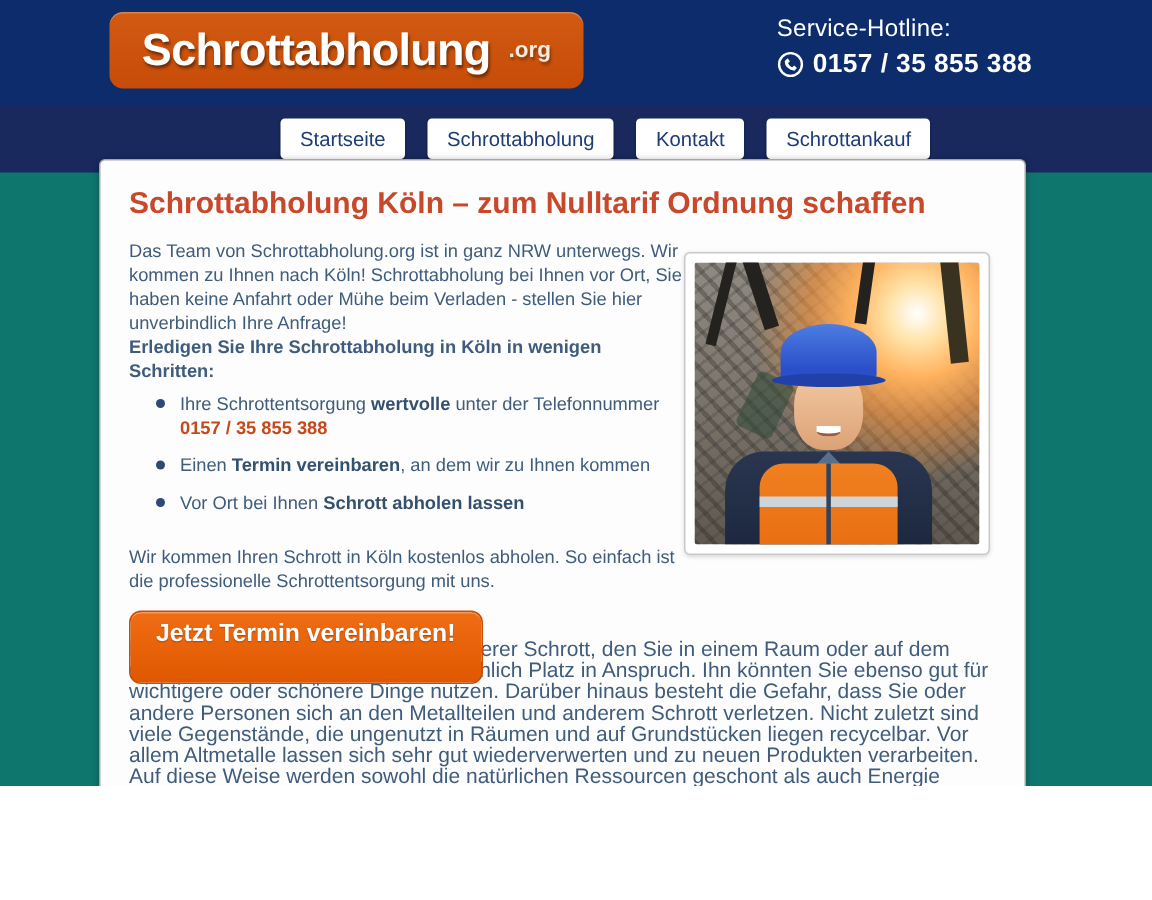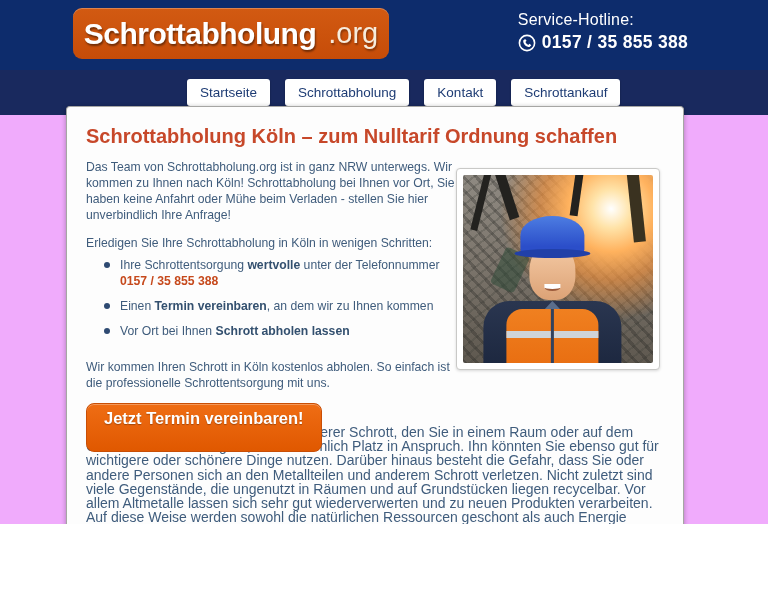--- a/index.html
+++ b/index.html
@@ -1,27 +1,27 @@
 <!DOCTYPE html>
 <html><head>
 <meta charset="utf-8">
 <style>
   * { margin:0; padding:0; box-sizing:border-box; }
   html,body { font-family:"Liberation Sans", sans-serif; }
-  .stage { position:relative; width:768px; height:524px; overflow:hidden; background:#f0abfc; }
+  .stage { position:relative; width:768px; height:524px; overflow:hidden; background:#0f766e; }
 
   
   .header { position:absolute; left:0; top:0; width:768px; height:70px; background:#0d2c6c; }
   .logo-box { position:absolute; left:73px; top:8px; width:316px; height:51px;
     background:linear-gradient(180deg,#d25a12 0%,#c64c08 100%);
     border-radius:9px; display:flex; align-items:center; justify-content:center; cursor:pointer;
     box-shadow:inset 0 1px 0 rgba(255,255,255,.25); }
   .logo-main { color:#fff; font-weight:bold; font-size:30px; letter-spacing:-0.5px;
     text-shadow:1px 2px 2px rgba(0,0,0,.45); }
-  .logo-suffix { color:#f6ecdd; font-size:29px; margin-left:12px; text-shadow:1px 2px 2px rgba(0,0,0,.35); }
+  .logo-suffix { color:#f6ecdd; font-size:15px; margin-left:12px; text-shadow:1px 2px 2px rgba(0,0,0,.35);font-weight:bold; }
   .hotline { position:absolute; right:80px; top:11px; text-align:left; color:#fff; }
   .hotline-label { font-size:16px; letter-spacing:.2px; }
   .hotline-row { display:flex; align-items:center; justify-content:flex-end; gap:6px; margin-top:3px; }
   .hotline-number { font-size:17.5px; font-weight:bold; letter-spacing:.3px; cursor:pointer; }
   .phone-icon { width:18px; height:18px; display:inline-block; }
 
   
   .navbar { position:absolute; left:0; top:70px; width:768px; height:45px; background:#19295e;
     display:flex; align-items:center; padding-left:187px; gap:15px; }
   .nav-btn { background:#fff; color:#1e3c74; font-size:13.5px; padding:6px 13px;
@@ -31,21 +31,21 @@
   
   .card { position:absolute; left:66px; top:106px; width:618px; height:477px;
     background:#fdfdfd; border:1px solid #a6a6a4; border-bottom:none;
     border-radius:4px 4px 0 0; box-shadow:0 1px 5px rgba(0,0,0,.3);
     padding:0 19px; overflow:hidden; }
   .page-heading { margin-top:17px; font-size:20px; line-height:24px; font-weight:bold; color:#c7482a; }
 
   .two-col { position:relative; height:258px; margin-top:2px; }
   .left-col { width:372px; color:#3f5c7c; font-size:12.2px; line-height:16px; }
   .left-col p.intro { margin-top:11px; }
-  .steps-intro { margin-top:12px; }
+  .steps-intro { margin-top:0;font-weight:bold; }
   ul.steps { list-style:none; margin-top:6px; }
   ul.steps li { position:relative; padding-left:34px; margin-bottom:9px; }
   ul.steps li::before { content:""; position:absolute; left:18px; top:5px; width:6px; height:6px;
     border-radius:50%; background:#2e4a72; }
   .bullet-bold { font-weight:bold; color:#33506f; }
   .bullet-phone { display:block; font-weight:bold; color:#c6491c; cursor:pointer; }
   .after-steps { margin-top:20px; }
   .cta-btn { margin-top:12px; display:inline-block; background:linear-gradient(180deg,#ef6d14 0%,#e05800 100%);
     border:1px solid #c94e05; border-radius:8px; color:#fff; font-family:inherit;
     font-size:16.5px; font-weight:bold; padding:5px 17px 23px; cursor:pointer;

